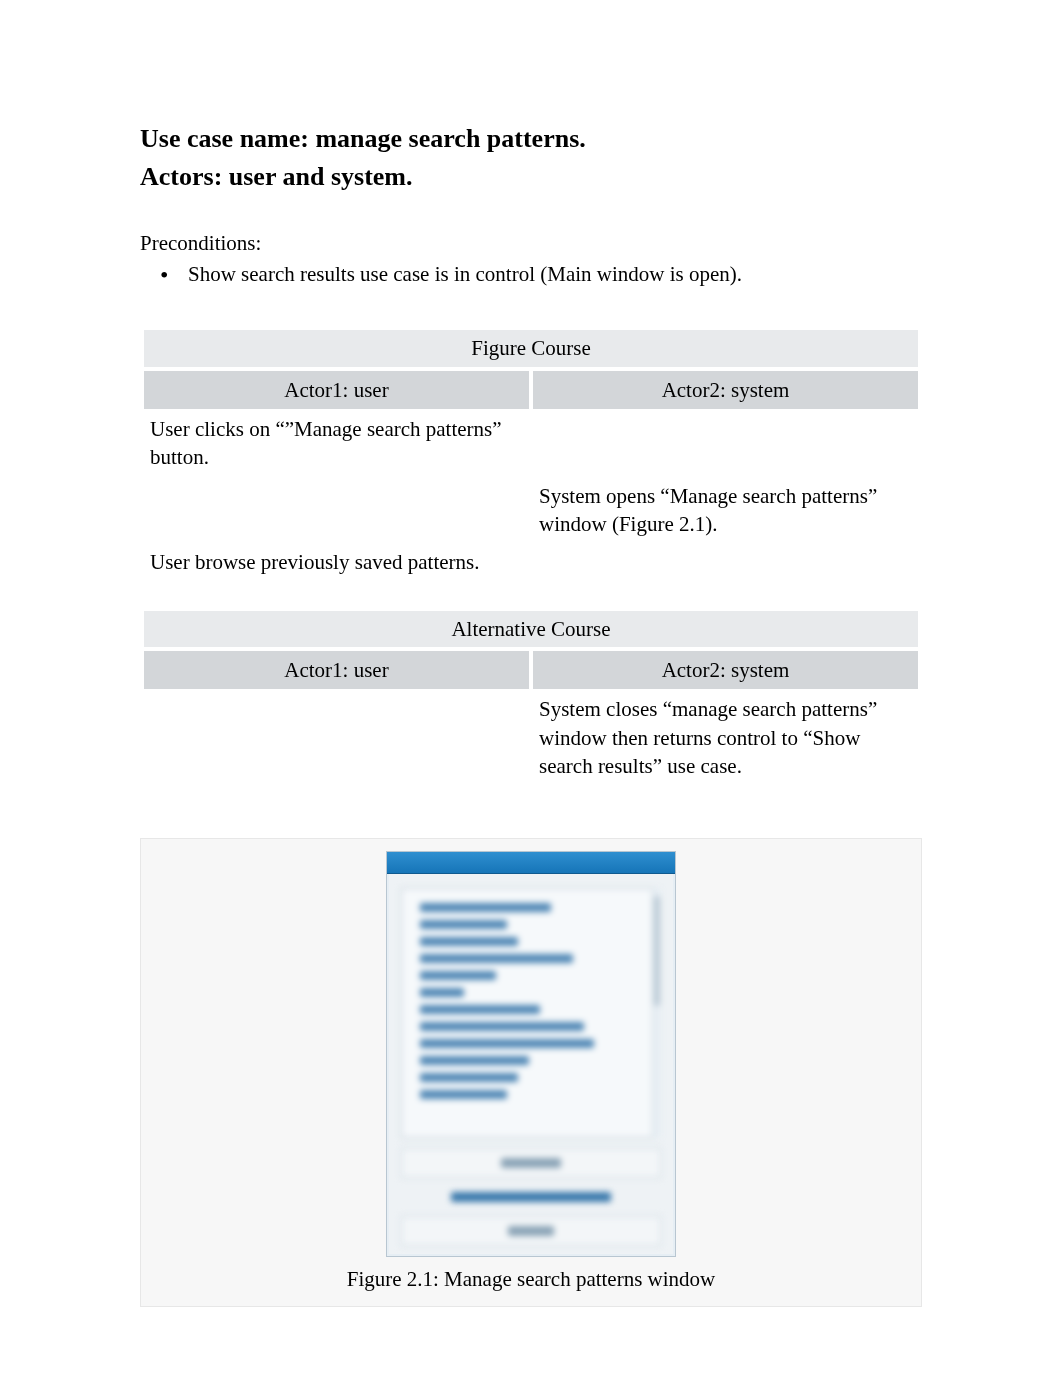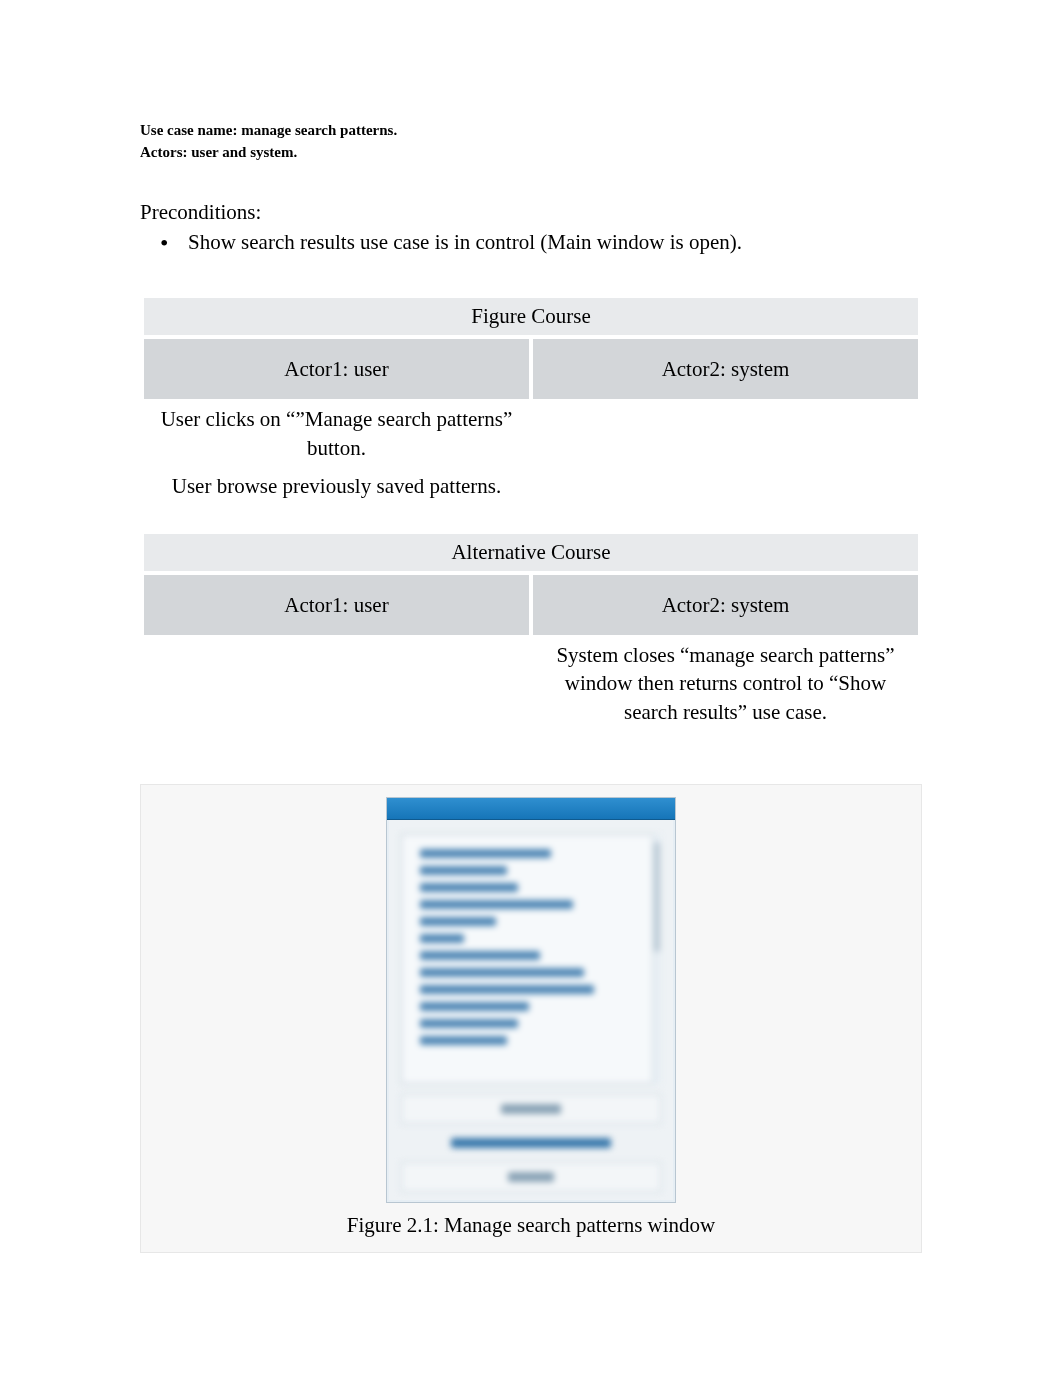--- a/index.html
+++ b/index.html
@@ -3,21 +3,21 @@
 <meta charset="utf-8">
 <style>
   * { box-sizing: border-box; margin: 0; padding: 0; }
   html, body { width: 1062px; height: 1376px; background: #ffffff; }
   body { font-family: Georgia, "Times New Roman", serif; color: #000; }
   .page {
     padding: 120px 140px 80px 140px;
   }
   .header-bold {
     font-weight: 700;
-    font-size: 15px;
+    font-size: 26px;
     line-height: 1.45;
   }
   .preconditions {
     margin-top: 34px;
     font-size: 21px;
     line-height: 1.4;
   }
   .preconditions ul {
     list-style: none;
     padding-left: 30px;
@@ -32,34 +32,34 @@
   }
   .course-table {
     width: 100%;
     border-collapse: separate;
     border-spacing: 4px;
     margin-top: 34px;
   }
   .course-table td, .course-table th {
     font-size: 21px;
     font-weight: 400;
-    text-align: center;
+    text-align: left;
     vertical-align: top;
     padding: 2px 6px;
     line-height: 1.35;
   }
   .course-title-row td {
     background: #e8eaec;
     text-align: center;
     padding: 4px 6px;
   }
   .actor-row td {
     background: #d3d6d9;
     text-align: center;
-    padding: 16px 6px;
+    padding: 5px 6px;
   }
   .content-row td {
     background: #ffffff;
     padding: 2px 6px 4px 6px;
   }
   .content-row td:first-child { width: 50%; }
   .content-row td:last-child  { width: 50%; }
   .alt-table { margin-top: 22px; }
   
   .figure-wrap {
@@ -183,20 +183,24 @@
         <tr class="course-title-row">
       <td colspan="2">Figure Course</td>
     </tr>
     <tr class="actor-row">
       <td>Actor1: user</td>
       <td>Actor2: system</td>
     </tr>
     <tr class="content-row">
       <td>User clicks on “”Manage search patterns” button.</td>
       <td></td>
+    </tr>
+    <tr class="content-row">
+      <td></td>
+      <td>System opens “Manage search patterns” window (Figure 2.1).</td>
     </tr>
     <tr class="content-row">
       <td>User browse previously saved patterns.</td>
       <td></td>
     </tr>
   </tbody>
     </table>
 
   <table class="course-table alt-table">
     <tbody>

